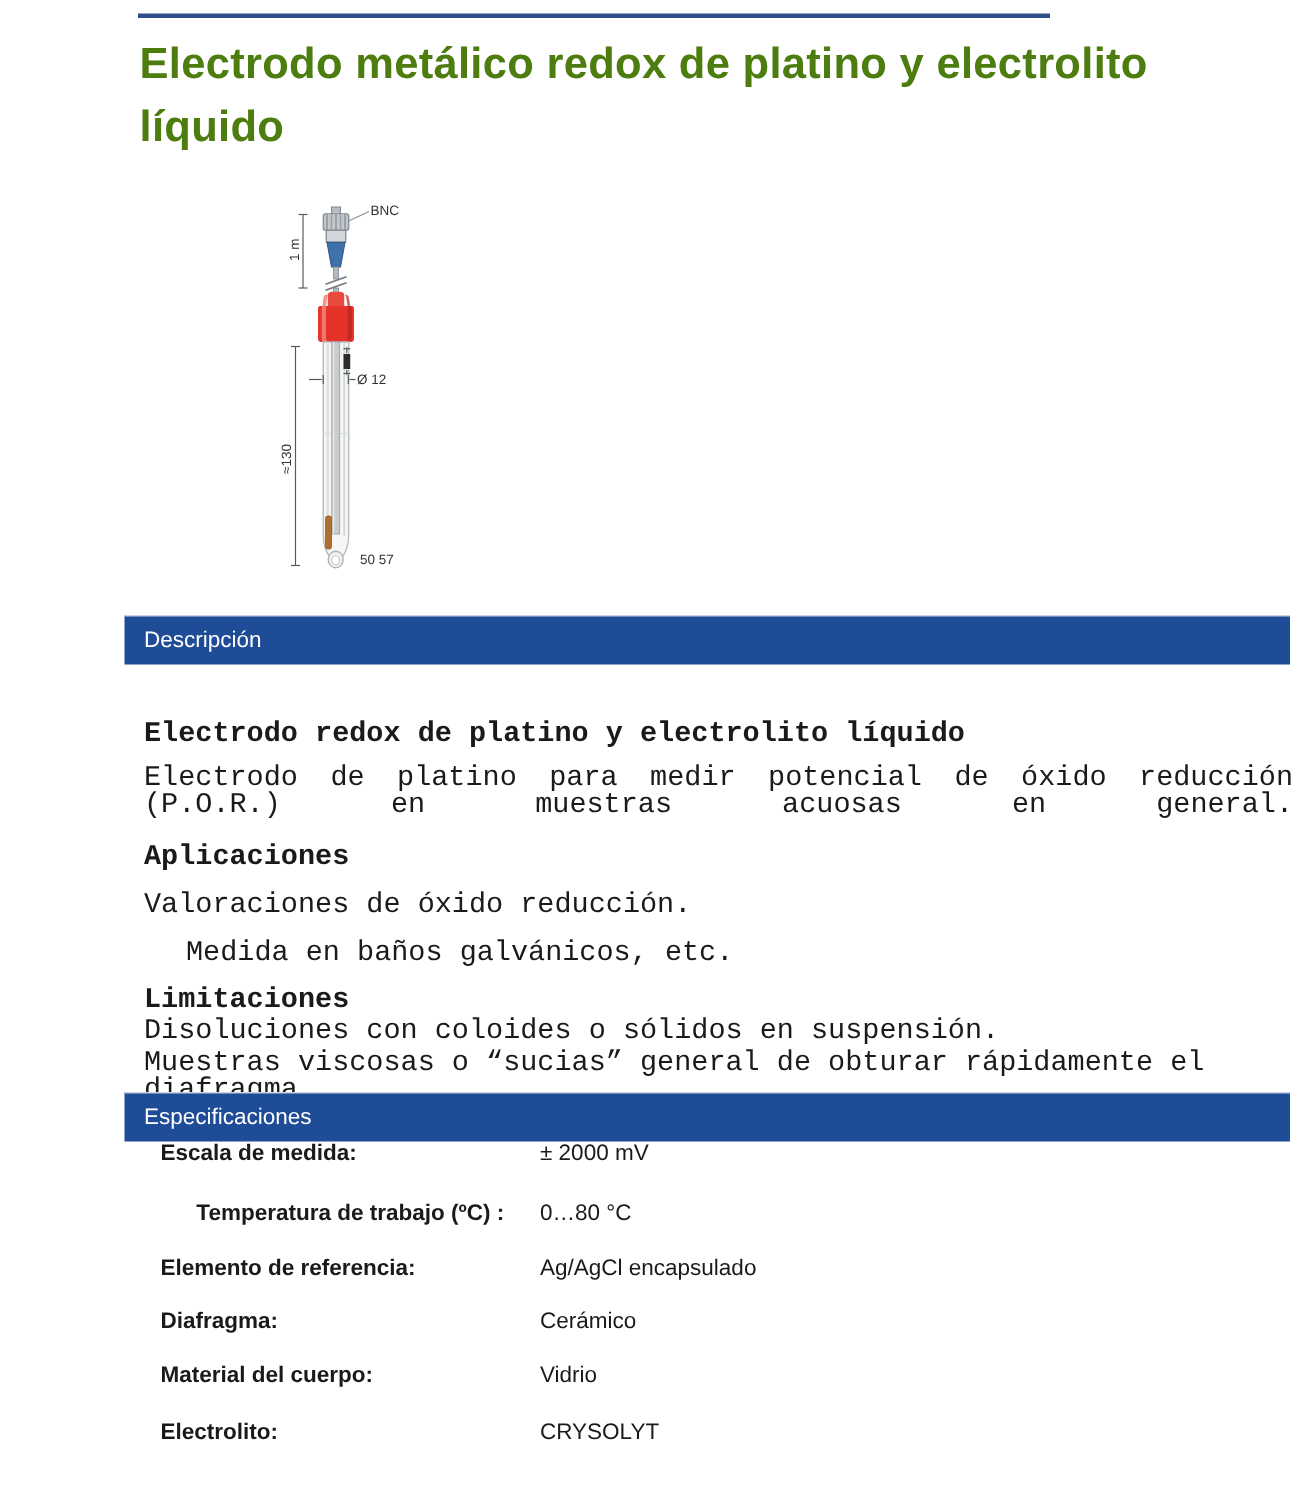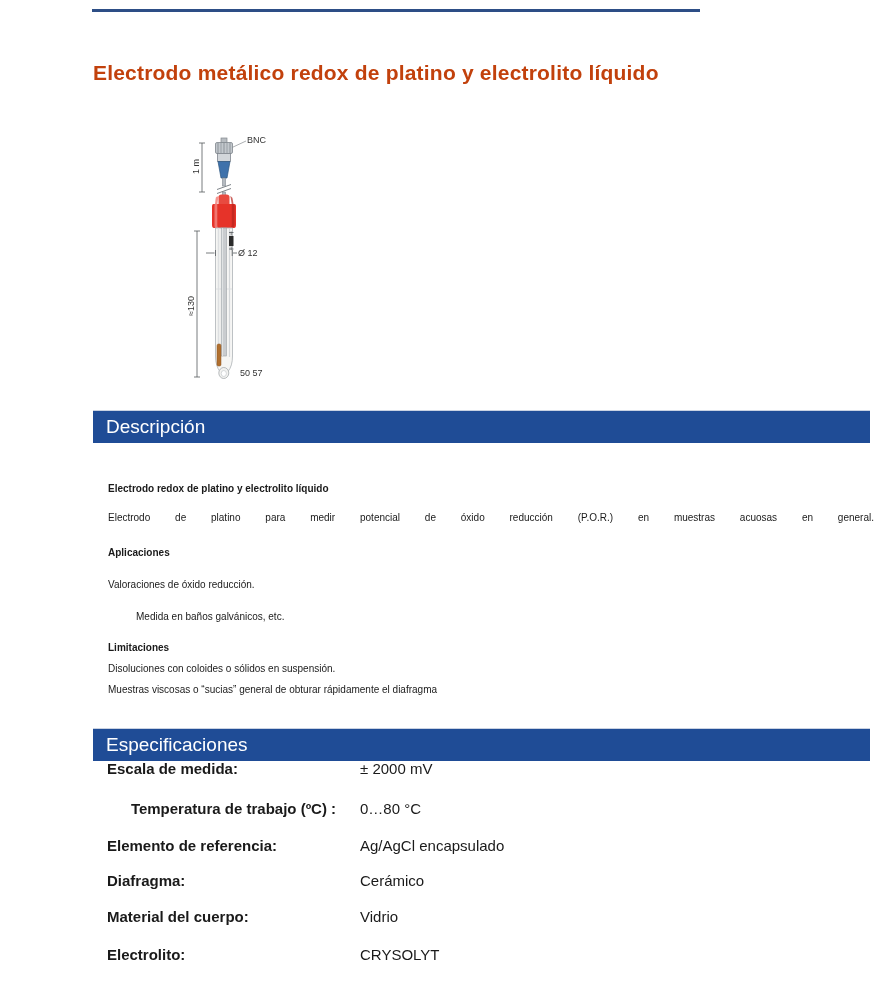--- a/index.html
+++ b/index.html
@@ -15,50 +15,50 @@
 
   .top-rule {
     position: absolute; left: 92px; top: 9px;
     width: 608px; height: 3px;
     background: #2d4e86;
   }
 
   .doc-title {
     position: absolute; left: 93px; top: 22px;
     width: 712px;
-    font-size: 21px; font-weight: bold;
-    color: #c2410c;
+    font-size: 29px; font-weight: bold;
+    color: #4d7c0f;
     line-height: 42px;
     letter-spacing: 0.2px;
-    margin-top: 30px;
   }
 
   .figure-wrap {
     position: absolute; left: 170px; top: 126px;
     width: 170px; height: 270px;
   }
 
   .section-bar {
-    position: absolute; left: 93px;
+    position: absolute; left: 83px;
     width: 777px; height: 33px;
     background: #1f4c96;
     color: #ffffff;
-    font-size: 19px;
+    font-size: 15px;
     line-height: 32px;
     padding-left: 13px;
     border-top: 1px solid #c9d2e2;
   }
   .bar-descripcion { top: 410px; }
   .bar-especificaciones { top: 728px; }
 
   .desc-content {
-    position: absolute; left: 108px; top: 480px;
+    position: absolute; left: 96px; top: 480px;
     width: 766px;
-    font-size: 10px;
+    font-size: 19px;
     line-height: 18px;
+    font-family: Liberation Mono, monospace;
   }
   .desc-subtitle { font-weight: bold; margin-bottom: 11px; }
   .desc-paragraph {
     text-align: justify;
     text-align-last: justify;
     margin-bottom: 17px;
   }
   .desc-heading { font-weight: bold; margin-bottom: 14px; }
   .desc-line { margin-bottom: 14px; }
   .desc-line-last { margin-bottom: 13px; margin-left: 28px; }

